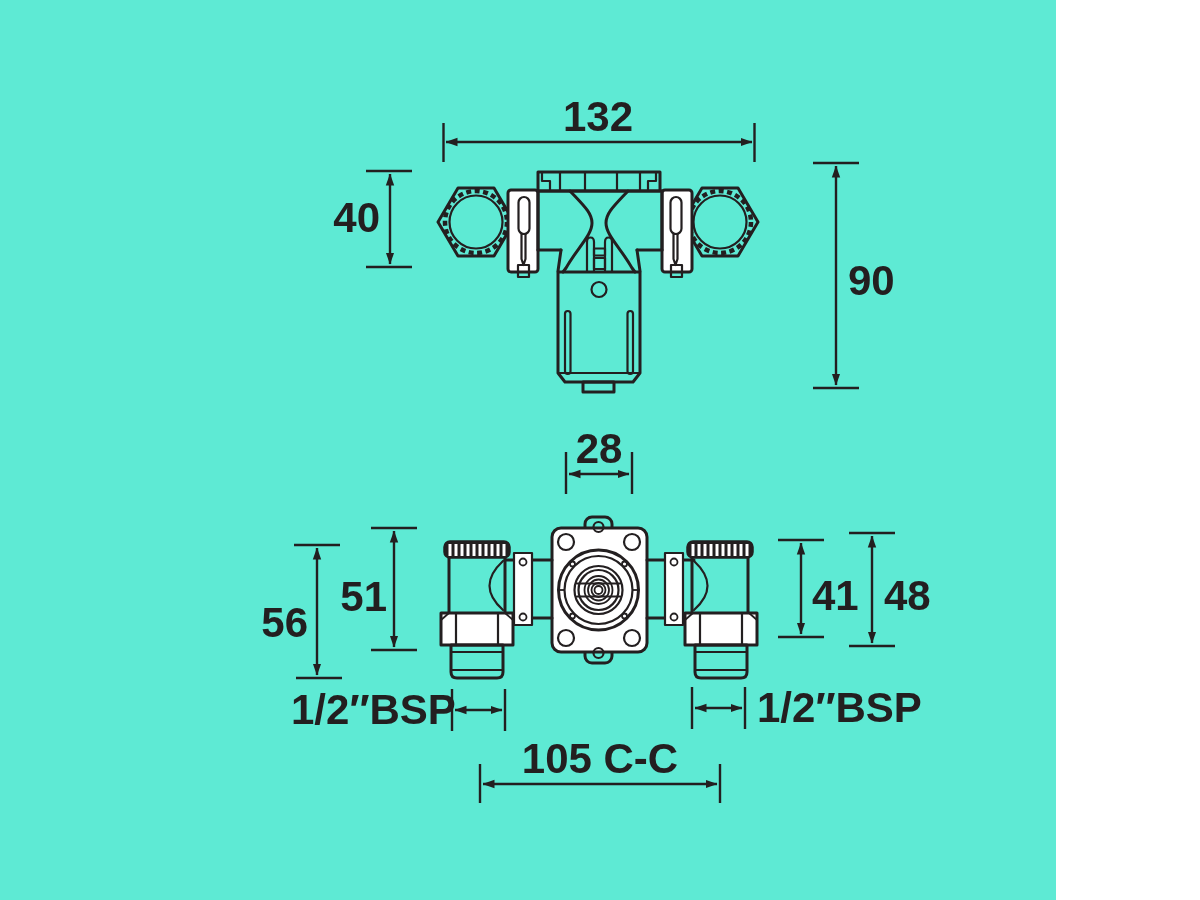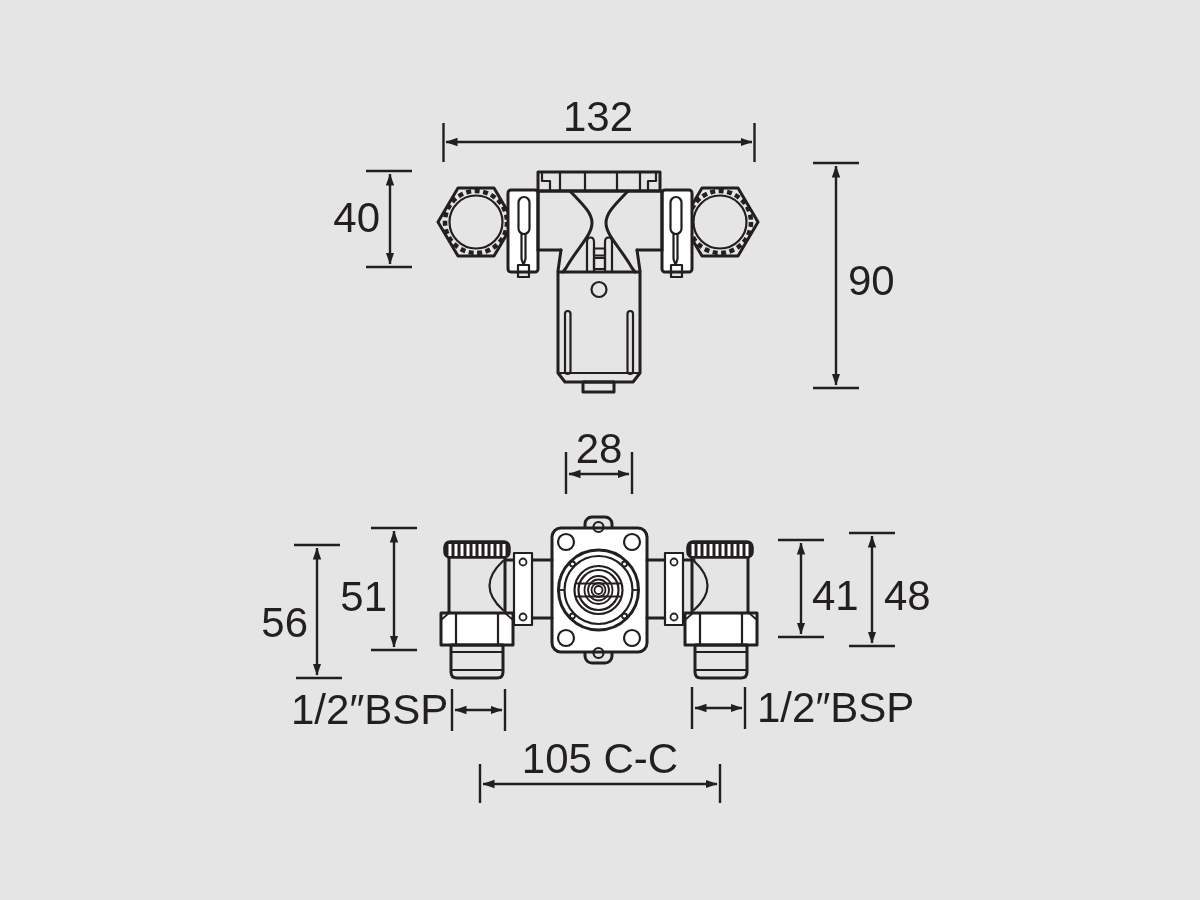--- a/index.html
+++ b/index.html
@@ -1,16 +1,16 @@
 <!DOCTYPE html>
 <html><head>
 <meta charset="utf-8">
 <style>
   html,body{margin:0;padding:0;background:#ffffff;}
-  .page{width:1200px;height:900px;background:#e5e5e5;position:relative;overflow:hidden;}
+  .page{width:1056px;height:900px;background:#5eead4;position:relative;overflow:hidden;font-weight:bold;}
   svg{display:block;}
   .outline{fill:none;stroke:#231f20;stroke-width:3;stroke-linejoin:round;stroke-linecap:round;}
   .detail{fill:none;stroke:#231f20;stroke-width:2.2;stroke-linejoin:round;stroke-linecap:round;}
   .thin{fill:none;stroke:#231f20;stroke-width:1.8;}
   .whitefill{fill:#ffffff;stroke:#231f20;stroke-width:3;stroke-linejoin:round;}
   .whitefill2{fill:#ffffff;stroke:#231f20;stroke-width:2.2;stroke-linejoin:round;}
   .blackfill{fill:#231f20;stroke:#231f20;stroke-width:1.5;}
   .knurl{stroke:#ffffff;stroke-width:3;}
   .dim{fill:none;stroke:#231f20;stroke-width:2.4;}
   .ext{fill:none;stroke:#231f20;stroke-width:2.4;stroke-linecap:butt;}

